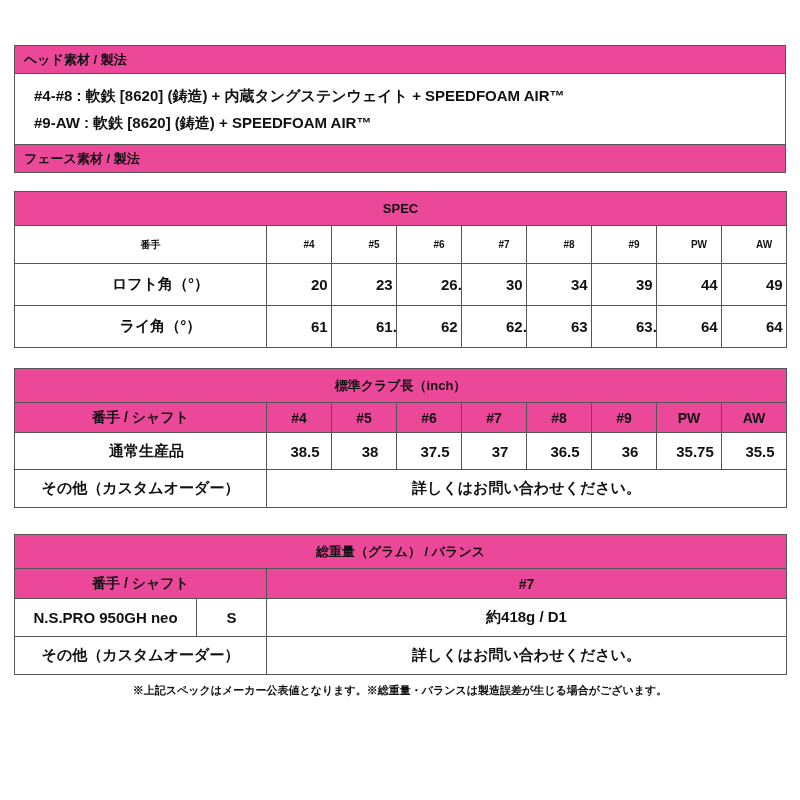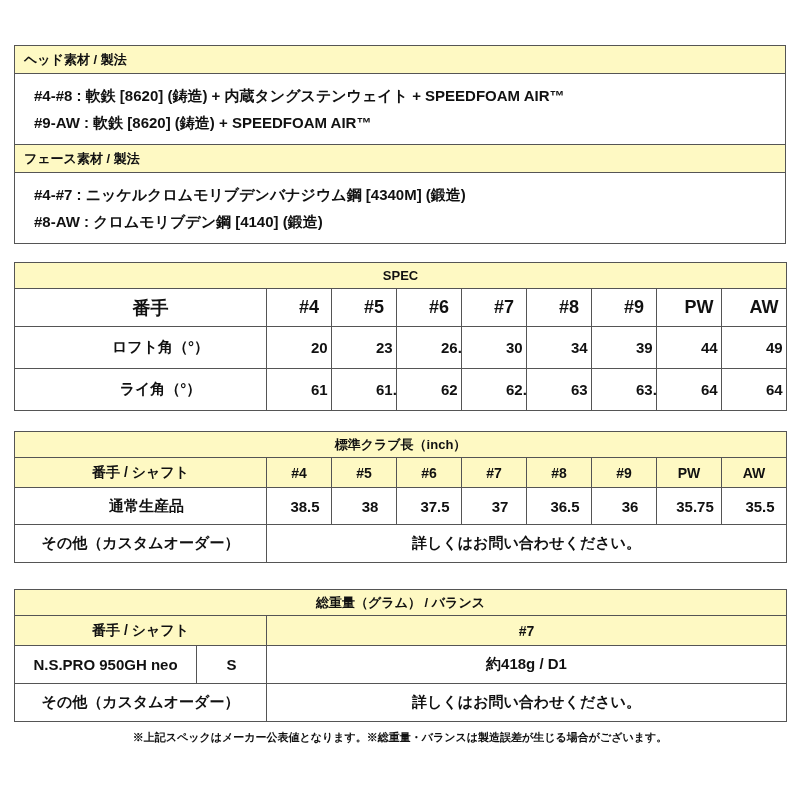--- a/index.html
+++ b/index.html
@@ -20,25 +20,25 @@
     table-layout: fixed;
   }
   td {
     border: 1px solid #555555;
     text-align: center;
     vertical-align: middle;
     font-size: 15px;
     padding: 0 4px;
     overflow: hidden;
   }
-  .hdr { background: #fef9c3; margin-left: 8px; }
+  .hdr { background: #ec4899; margin-left: 8px; }
   .left { text-align: left; padding-left: 9px; }
   .sec-title { font-size: 13px; height: 28px; }
-  .tbl-title { font-size: 13px; height: 26px; }
-  .club-row td { font-size: 18px; height: 38px; padding-left: 24px; }
+  .tbl-title { font-size: 13px; height: 34px; }
+  .club-row td { font-size: 10px; height: 38px; padding-left: 24px; }
   .val-row td { height: 42px; padding-left: 44px; }
   .material-cell { padding: 8px 19px; }
   .material-line { line-height: 27px; font-size: 15px; text-align: left; }
   .len-club-row td { font-size: 14px; height: 30px; }
   .len-val-row td { height: 37px; padding-left: 16px; }
   .other-row td { height: 38px; }
   .wt-club-row td { font-size: 14px; height: 30px; }
   .wt-val-row td { height: 38px; }
   .gap18 { margin-top: 18px; }
   .gap20 { margin-top: 20px; }
@@ -62,26 +62,20 @@
     </tr>
     <tr>
       <td class="material-cell">
         <div class="material-line">#4-#8 : 軟鉄 [8620] (鋳造) + 内蔵タングステンウェイト + SPEEDFOAM AIR™</div>
         <div class="material-line">#9-AW : 軟鉄 [8620] (鋳造) + SPEEDFOAM AIR™</div>
       </td>
     </tr>
     <tr>
       <td class="hdr left sec-title">フェース素材 / 製法</td>
     </tr>
-    <tr>
-      <td class="material-cell">
-        <div class="material-line">#4-#7 : ニッケルクロムモリブデンバナジウム鋼 [4340M] (鍛造)</div>
-        <div class="material-line">#8-AW : クロムモリブデン鋼 [4140] (鍛造)</div>
-      </td>
-    </tr>
   </tbody>
     </table>
 
   <table class="gap18">
     <colgroup>
       <col style="width:252px">
       <col style="width:65px">
         <col style="width:65px">
         <col style="width:65px">
         <col style="width:65px">

